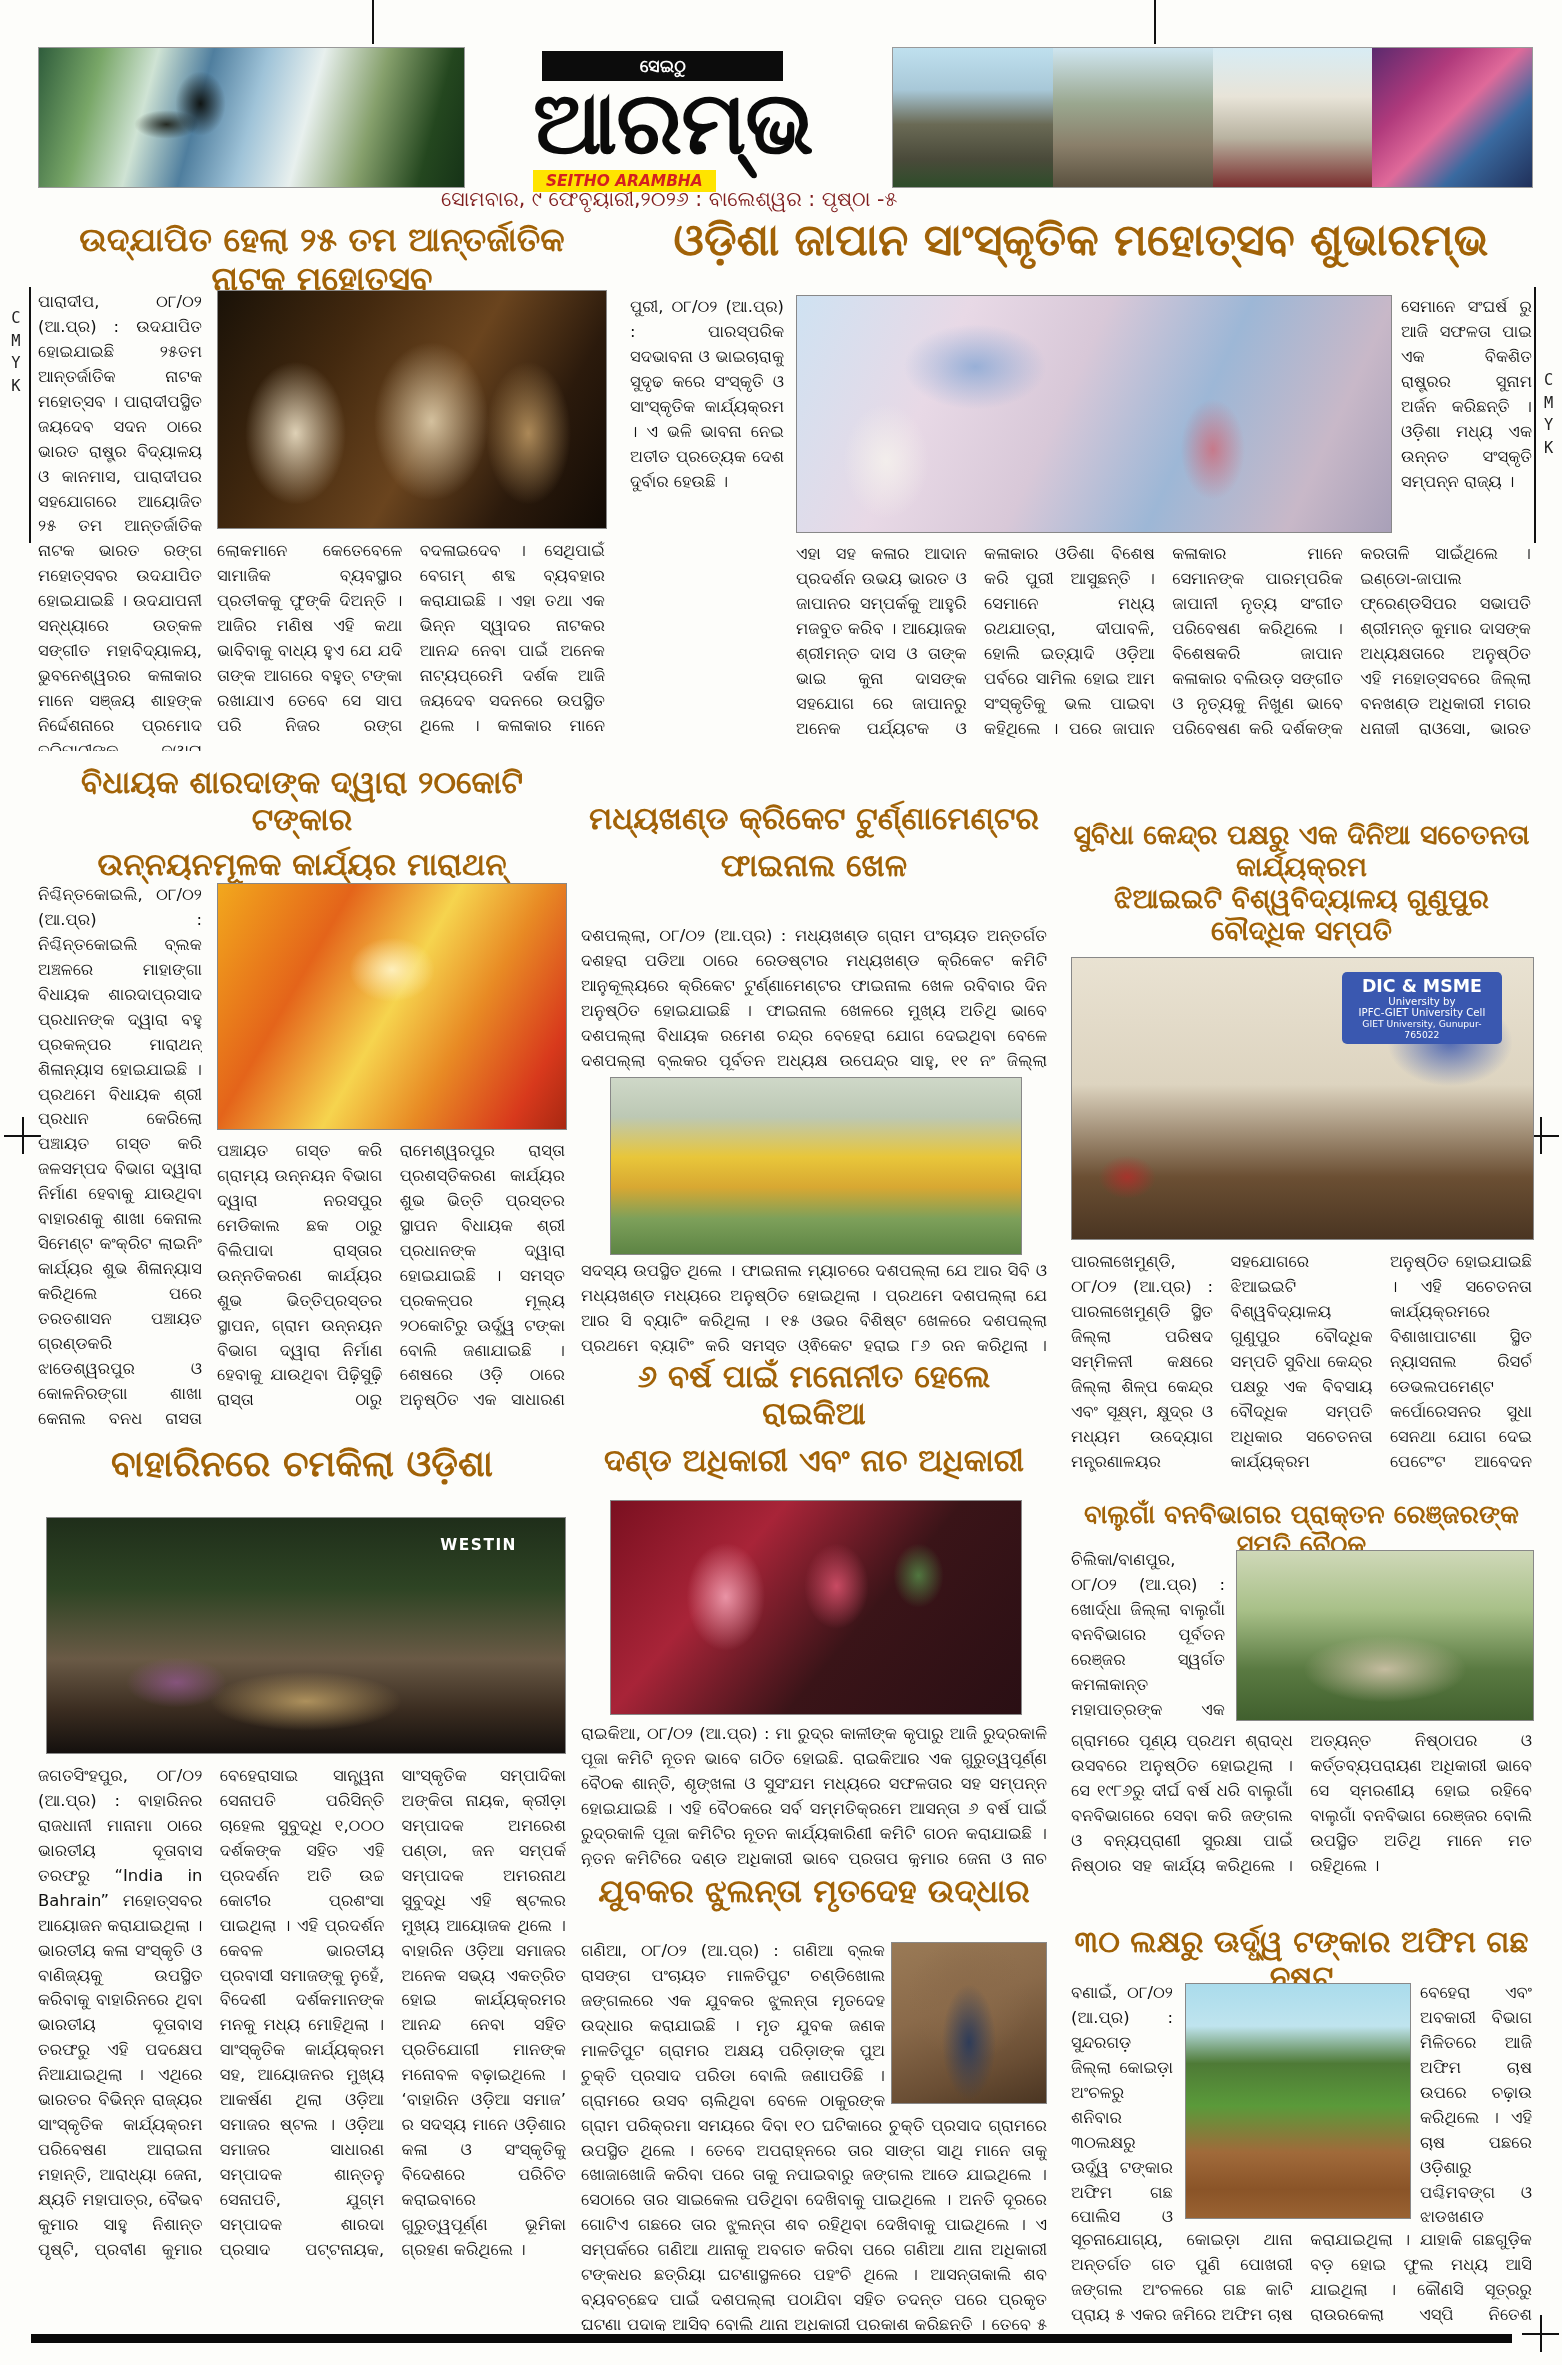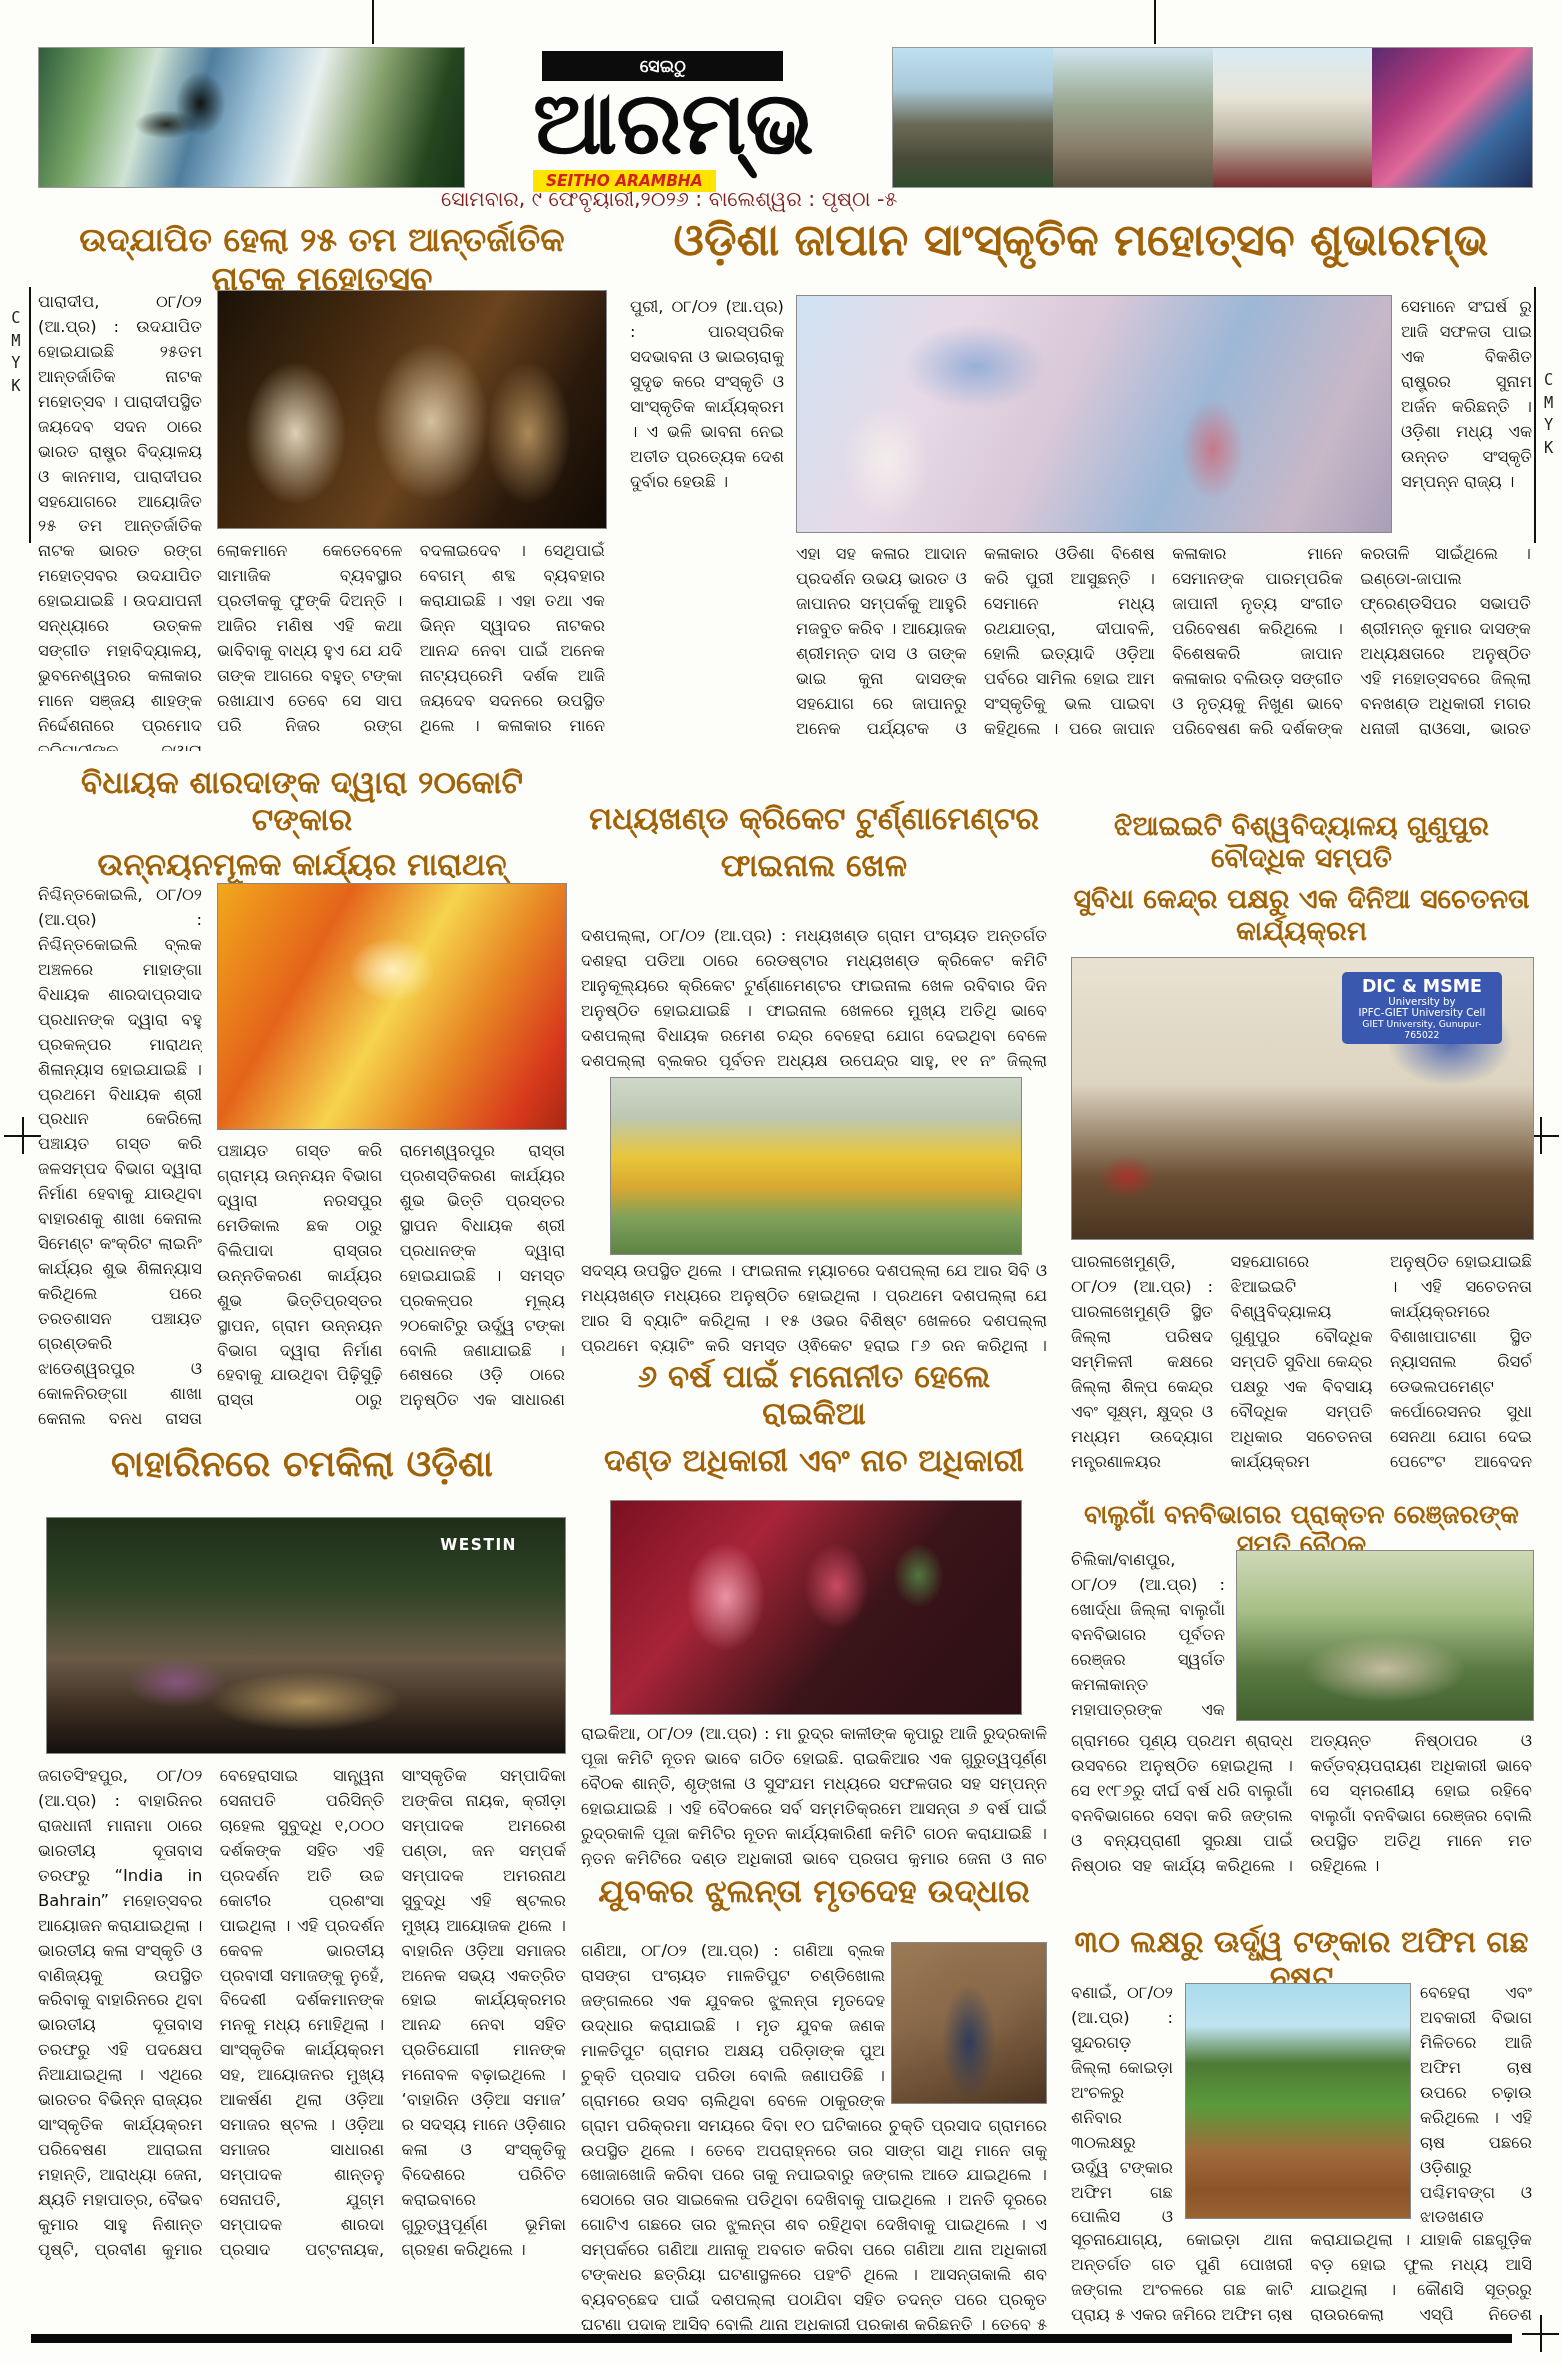--- a/index.html
+++ b/index.html
@@ -148,22 +148,22 @@
 <div class="abs hl" style="left:581px;top:800px;width:466px;font-size:31px;">
   <div>ମଧ୍ୟଖଣ୍ଡ କ୍ରିକେଟ ଟୁର୍ଣ୍ଣାମେଣ୍ଟର</div>
   <div style="margin-top:10.2px;">ଫାଇନାଲ ଖେଳ</div>
 </div>
 
 <div class="btxt abs" style="left:581px;top:924px;width:466px;height:150px;">ଦଶପଲ୍ଲା, ୦୮/୦୨ (ଆ.ପ୍ର) : ମଧ୍ୟଖଣ୍ଡ ଗ୍ରାମ ପଂଚାୟତ ଅନ୍ତର୍ଗତ ଦଶହରା ପଡିଆ ଠାରେ ରେଡଷ୍ଟାର ମଧ୍ୟଖଣ୍ଡ କ୍ରିକେଟ କମିଟି ଆନୁକୂଲ୍ୟରେ କ୍ରିକେଟ ଟୁର୍ଣ୍ଣାମେଣ୍ଟର ଫାଇନାଲ ଖେଳ ରବିବାର ଦିନ ଅନୁଷ୍ଠିତ ହୋଇଯାଇଛି । ଫାଇନାଲ ଖେଳରେ ମୁଖ୍ୟ ଅତିଥି ଭାବେ ଦଶପଲ୍ଲା ବିଧାୟକ ରମେଶ ଚନ୍ଦ୍ର ବେହେରା ଯୋଗ ଦେଇଥିବା ବେଳେ ଦଶପଲ୍ଲା ବ୍ଲକର ପୂର୍ବତନ ଅଧ୍ୟକ୍ଷ ଉପେନ୍ଦ୍ର ସାହୁ, ୧୧ ନଂ ଜିଲ୍ଲା ପରିଷଦ ସଭ୍ୟ ବସନ୍ତ କୁମାର ପ୍ରଧାନ, ଦଶପଲ୍ଲା ବ୍ଲକ ପୂର୍ବତନ ଜିଲ୍ଲା ପରିଷଦ ବିଲ୍ଲପ କୁମାର ବେହେରା, ମଧ୍ୟଖଣ୍ଡ ସରପଞ୍ଚ ସବିତ୍ରୀ ପ୍ରଧାନ ପ୍ରମୁଖ ଯୋଗ ଦେଇ ଖେଳାଳିଙ୍କୁ ଉତ୍ସାହିତ କରିବା ସହିତ କ୍ରିକେଟ କମିଟିର ସମସ୍ତ</div>
 <div class="abs photo ph-cricket" style="left:610px;top:1077px;width:410px;height:176px;"></div>
 <div class="btxt abs" style="left:581px;top:1259px;width:466px;height:95px;">ସଦସ୍ୟ ଉପସ୍ଥିତ ଥିଲେ । ଫାଇନାଲ ମ୍ୟାଚରେ ଦଶପଲ୍ଲା ଯେ ଆର ସିବି ଓ ମଧ୍ୟଖଣ୍ଡ ମଧ୍ୟରେ ଅନୁଷ୍ଠିତ ହୋଇଥିଲା । ପ୍ରଥମେ ଦଶପଲ୍ଲା ଯେ ଆର ସି ବ୍ୟାଟିଂ କରିଥିଲା । ୧୫ ଓଭର ବିଶିଷ୍ଟ ଖେଳରେ ଦଶପଲ୍ଲା ପ୍ରଥମେ ବ୍ୟାଟିଂ କରି ସମସ୍ତ ଓ୍ଵିକେଟ ହରାଇ ୮୬ ରନ କରିଥିଲା । ଜବାବରେ ମଧ୍ୟଖଣ୍ଡ ରେଡ ଷ୍ଟାର କ୍ଲବ୍ ୮୬ ରନ କରି ବିଜୟ ହାସଲ କରିଥିଲା । ଖେଳ ବଡ଼ ରୋମାଂଚକର ହୋଇଥିଲା ।</div>
 
 <div class="abs hl" style="left:1071px;top:810px;width:461px;font-size:27px;">
+  <div style="margin-top:9.2px;">ସୁବିଧା କେନ୍ଦ୍ର ପକ୍ଷରୁ ଏକ ଦିନିଆ ସଚେତନତା କାର୍ଯ୍ୟକ୍ରମ</div>
   <div>ଝିଆଇଇଟି ବିଶ୍ୱବିଦ୍ୟାଳୟ ଗୁଣୁପୁର ବୌଦ୍ଧିକ ସମ୍ପତି</div>
-  <div style="margin-top:9.2px;">ସୁବିଧା କେନ୍ଦ୍ର ପକ୍ଷରୁ ଏକ ଦିନିଆ ସଚେତନତା କାର୍ଯ୍ୟକ୍ରମ</div>
 </div>
 
 <div class="abs photo ph-giet" style="left:1071px;top:957px;width:461px;height:281px;">
   <div class="banner" style="right:31px;top:14.3px;width:154px;padding:4.1px 3.1px;">
     <div style="font-size:17.4px;font-weight:800;">DIC &amp; MSME</div>
     <div style="font-size:10.2px;">University by</div>
     <div style="font-size:10.2px;">IPFC-GIET University Cell</div>
     <div style="font-size:9.2px;">GIET University, Gunupur-765022</div>
   </div>
 </div>

